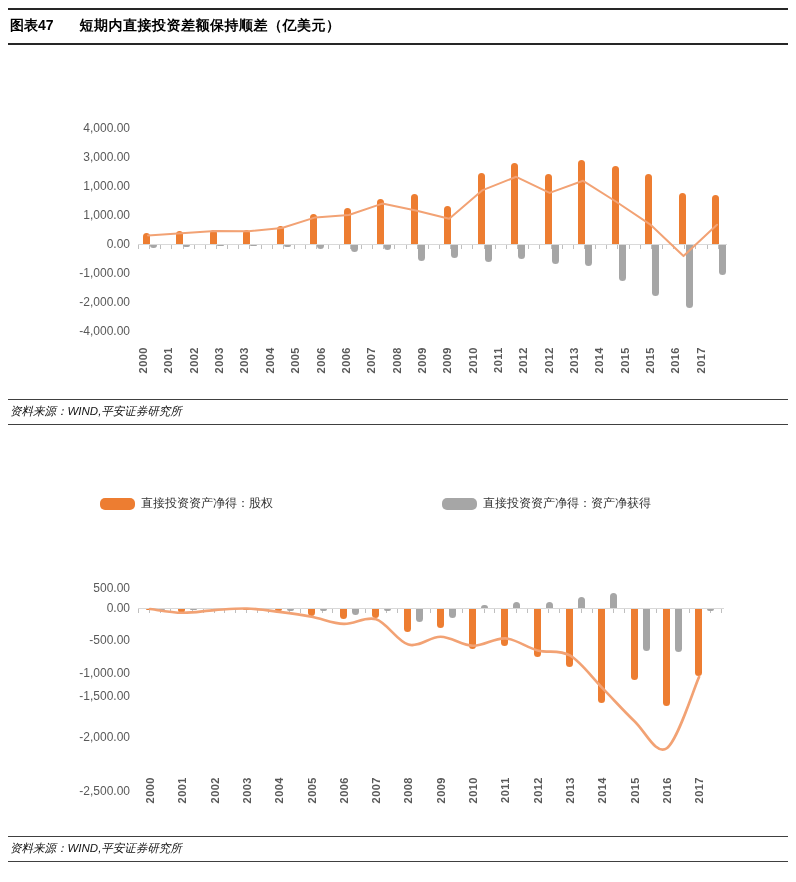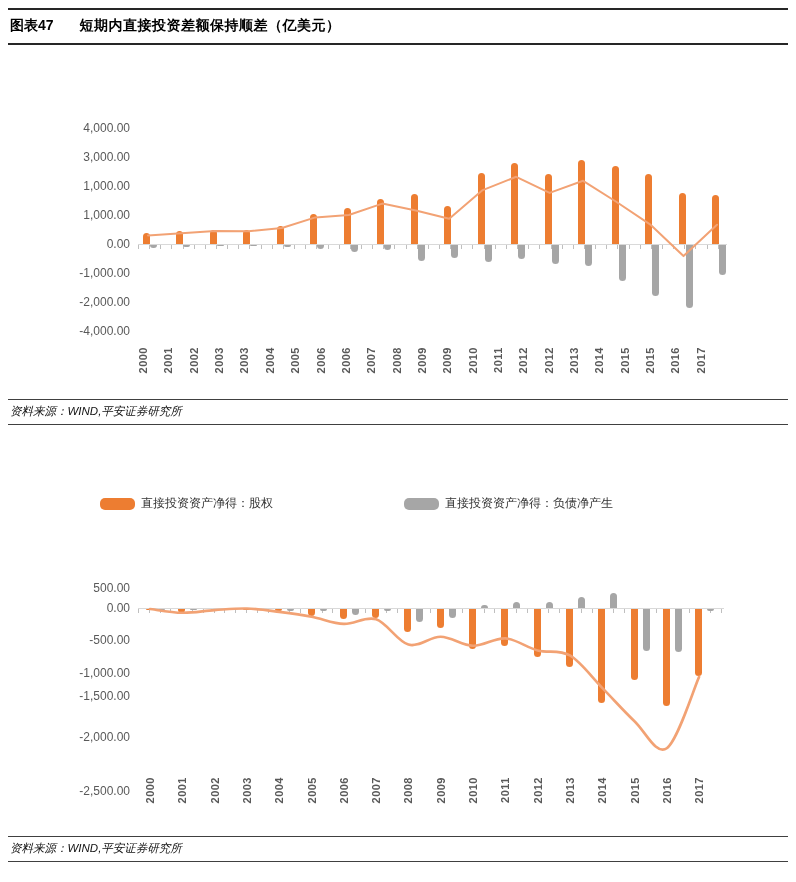--- a/index.html
+++ b/index.html
@@ -38,27 +38,27 @@
     <span class="fig-label">图表47</span>
     <span class="fig-title">短期内直接投资差额保持顺差（亿美元）</span>
   </div>
 
 
   <div class="source" style="top:399px">资料来源：WIND,平安证券研究所</div>
 
 
   <div class="legend" style="top:496px;left:100px">
     <div class="leg-row" style="margin-bottom:11px">
-      <div class="leg-item" style="width:304px">
+      <div class="leg-item" style="width:342px">
         <span class="chip" style="background:#ED7D31"></span>
         <span class="leg-text">直接投资资产净得：股权</span>
       </div>
       <div class="leg-item">
         <span class="chip" style="background:#A6A6A6"></span>
-        <span class="leg-text">直接投资资产净得：负债净产生</span>
+        <span class="leg-text">直接投资资产净得：资产净获得</span>
       </div>
     </div>
   </div>
 
   <div class="source" style="top:836px">资料来源：WIND,平安证券研究所</div>
 
 <div class="ylab" style="top: 121px;">4,000.00</div>
     <div class="ylab" style="top: 150px;">3,000.00</div>
     <div class="ylab" style="top: 179px;">1,000.00</div>
     <div class="ylab" style="top: 208px;">1,000.00</div>

